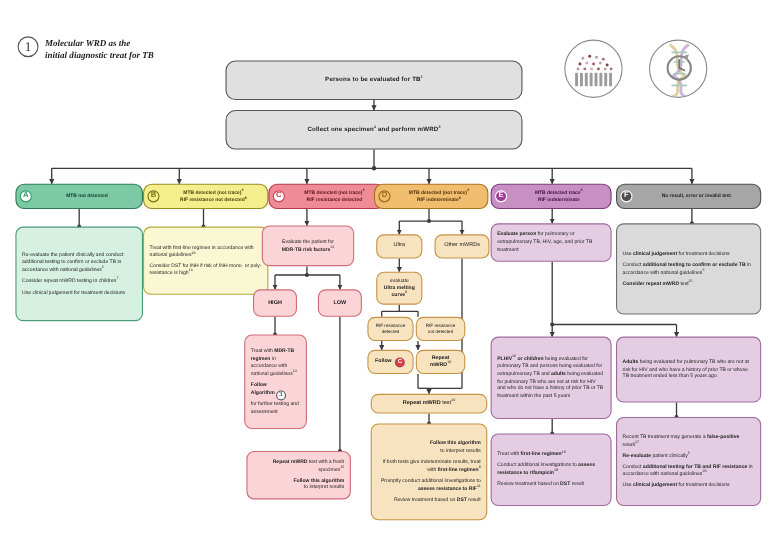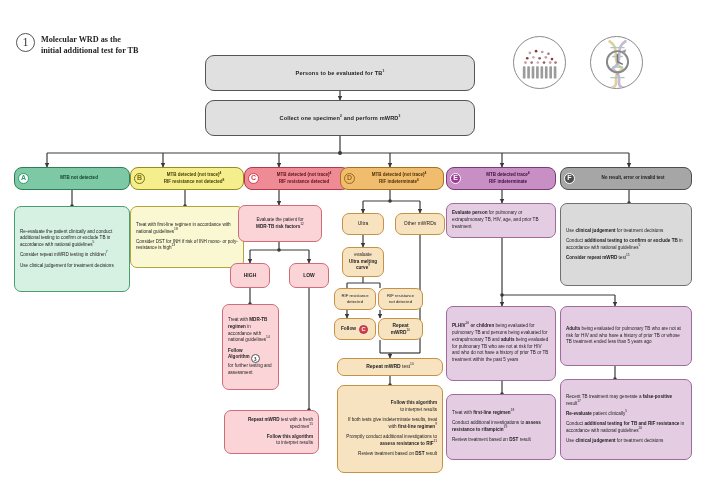--- a/index.html
+++ b/index.html
@@ -87,21 +87,21 @@
   #title-block { position:absolute; left:16px; top:33px; display:flex; gap:6px; align-items:flex-start; z-index:4;}
   #title-num {
     width:19px; height:19px; border-radius:50%;
     border:1.2px solid #555; background:#fff;
     display:flex; align-items:center; justify-content:center;
     font-family:"Liberation Serif", serif; font-size:12px; color:#333;
     flex:0 0 auto;
   }
   #title-text {
     font-family:"Liberation Serif", serif;
-    font-weight:bold;
+    font-style:italic; font-weight:bold;
     font-size:8.2px; line-height:1.35; color:#1e1e1e;
     padding-top:1px;
   }
 
   
   .inline-badge {
     display:inline-flex; align-items:center; justify-content:center;
     width:9px; height:9px; border-radius:50%;
     font-size:5.6px; font-weight:bold; vertical-align:-2px;
     margin:0 1px;
@@ -200,21 +200,21 @@
 
       <line x1="629" y1="190" x2="629" y2="203"></line>
       <circle cx="629" cy="203" r="1.8" fill="#3a3a3a" stroke="none"></circle>
     </g>
   </svg>
 
   <div id="title-block">
     <div id="title-num">1</div>
     <div id="title-text">
       <div>Molecular WRD as the</div>
-      <div>initial additional test for TB</div>
+      <div>initial diagnostic treat for TB</div>
     </div>
   </div>
 
   <div class="deco" style="left:513px; top:36px; width:53px; height:53px;">
     <svg viewBox="0 0 60 60" width="53" height="53">
       <g fill="#9b9b9b">
         <rect x="10" y="33" width="3" height="14" rx="1"></rect>
           <rect x="15" y="33" width="3" height="14" rx="1"></rect>
         <rect x="20" y="33" width="3" height="14" rx="1"></rect>
           <rect x="25" y="33" width="3" height="14" rx="1"></rect>

